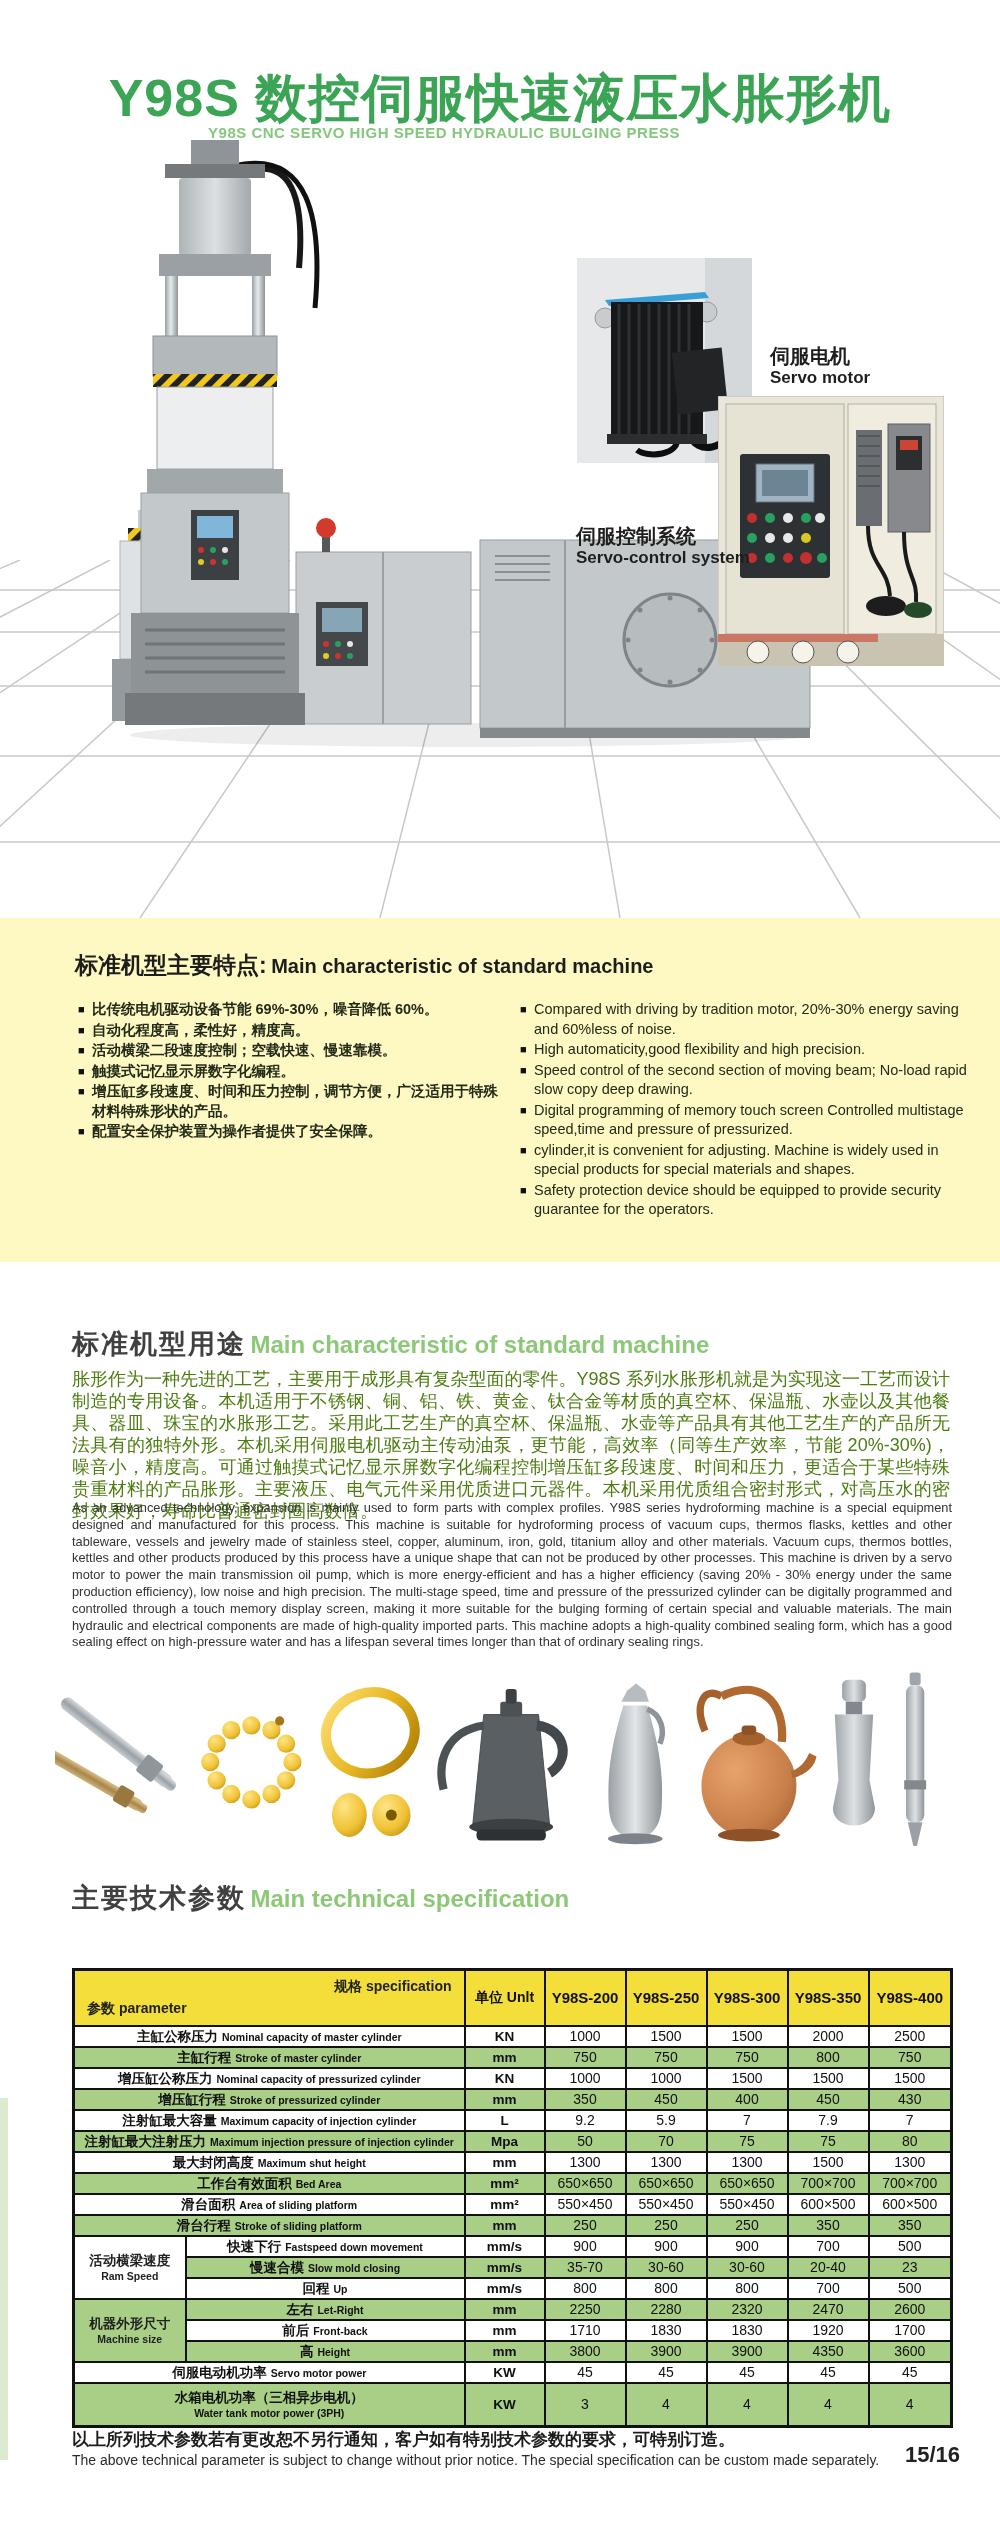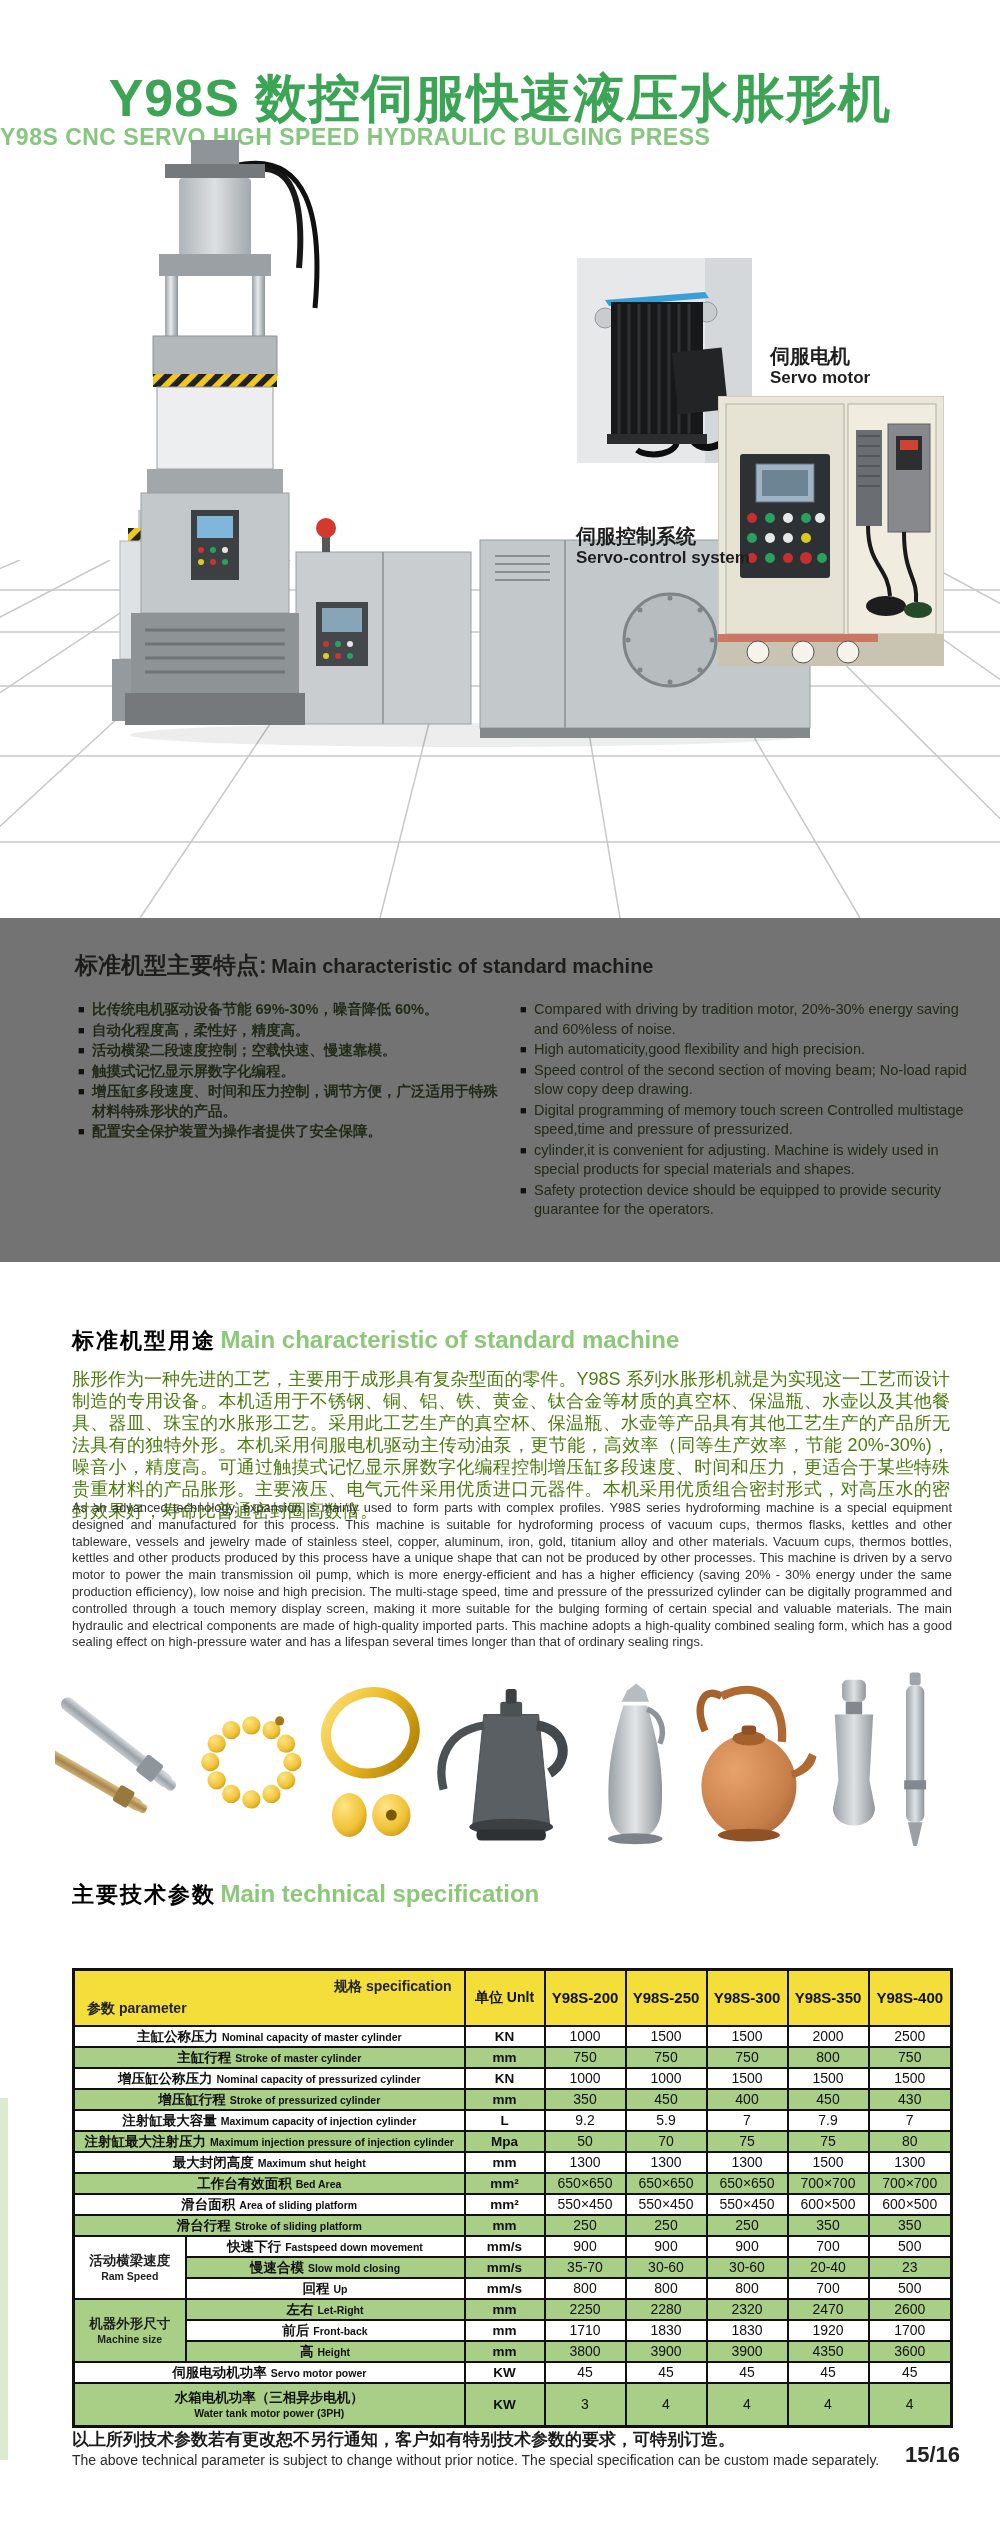--- a/index.html
+++ b/index.html
@@ -1,45 +1,45 @@
 <!DOCTYPE html>
 <html><head>
 <meta charset="utf-8">
 <style>
   html,body{margin:0;padding:0;background:#fff;}
   #page{position:relative;width:1000px;height:2524px;margin:0 auto;background:#fff;overflow:hidden;
         font-family:"Liberation Sans","DejaVu Sans",sans-serif;color:#222;}
   
   .title{position:absolute;top:64px;left:0;width:1000px;text-align:center;
          font-size:52px;font-weight:bold;color:#3ca455;letter-spacing:1px;}
-  .subtitle{position:absolute;top:124px;left:0;width:888px;text-align:left;
-         font-size:23px;font-weight:600;color:#85c77e;letter-spacing:.5px;}
+  .subtitle{position:absolute;top:124px;left:0;width:888px;text-align:center;
+         font-size:15px;font-weight:600;color:#85c77e;letter-spacing:.5px;}
   
   .floor{position:absolute;left:0;top:560px;width:1000px;height:358px;}
   .press{position:absolute;left:95px;top:138px;width:240px;height:610px;}
   .machbase{position:absolute;left:110px;top:510px;width:720px;height:240px;}
   .motor{position:absolute;left:577px;top:258px;width:175px;height:205px;}
   .cabinet{position:absolute;left:718px;top:396px;width:226px;height:270px;}
   .photo-label-zh{font-size:20px;font-weight:bold;color:#1e1e1e;line-height:1.2;}
   .photo-label-en{font-size:17px;font-weight:bold;color:#1e1e1e;line-height:1.2;}
   .motor-label{position:absolute;left:770px;top:344px;}
   .cab-label{position:absolute;left:576px;top:524px;}
   
-  .band{position:absolute;left:0;top:918px;width:1000px;height:344px;background:#737373;}
+  .band{position:absolute;left:0;top:918px;width:1000px;height:344px;background:#fef9c3;}
   .band-heading{position:absolute;left:75px;top:32px;color:#1d1d1b;}
   .band-heading .hzh{font-size:23px;font-weight:bold;}
   .band-heading .hen{font-size:20px;font-weight:bold;}
   .bullets{position:absolute;top:82px;font-size:14.5px;line-height:19.5px;color:#222a18;}
   .bullets.left{left:78px;width:428px;font-weight:600;}
   .bullets.right{left:520px;width:452px;font-weight:500;}
   .bullet{display:flex;margin:0 0 1px 0;}
   .bullet .sq{flex:0 0 14px;font-size:11px;line-height:19.5px;color:#111;}
   
   .sec-heading{position:absolute;left:72px;}
-  .sec-heading .szh{font-size:22px;font-weight:bold;color:#000000;letter-spacing:2px;}
+  .sec-heading .szh{font-size:27px;font-weight:bold;color:#404040;letter-spacing:2px;}
   .sec-heading .sen{font-size:24px;font-weight:600;color:#8cc878;}
   .usage-heading{top:1326px;}
   .para-zh{position:absolute;left:72px;top:1368px;width:878px;font-size:18px;line-height:22px;
            color:#4d7c0f;text-align:justify;font-weight:500;}
   .para-en{position:absolute;left:72px;top:1500px;width:880px;font-size:12.8px;line-height:16.8px;
            color:#333;text-align:justify;}
   
   .products{position:absolute;left:55px;top:1666px;width:895px;height:192px;display:flex;
             align-items:center;justify-content:space-between;}
   .products svg{display:block;}

